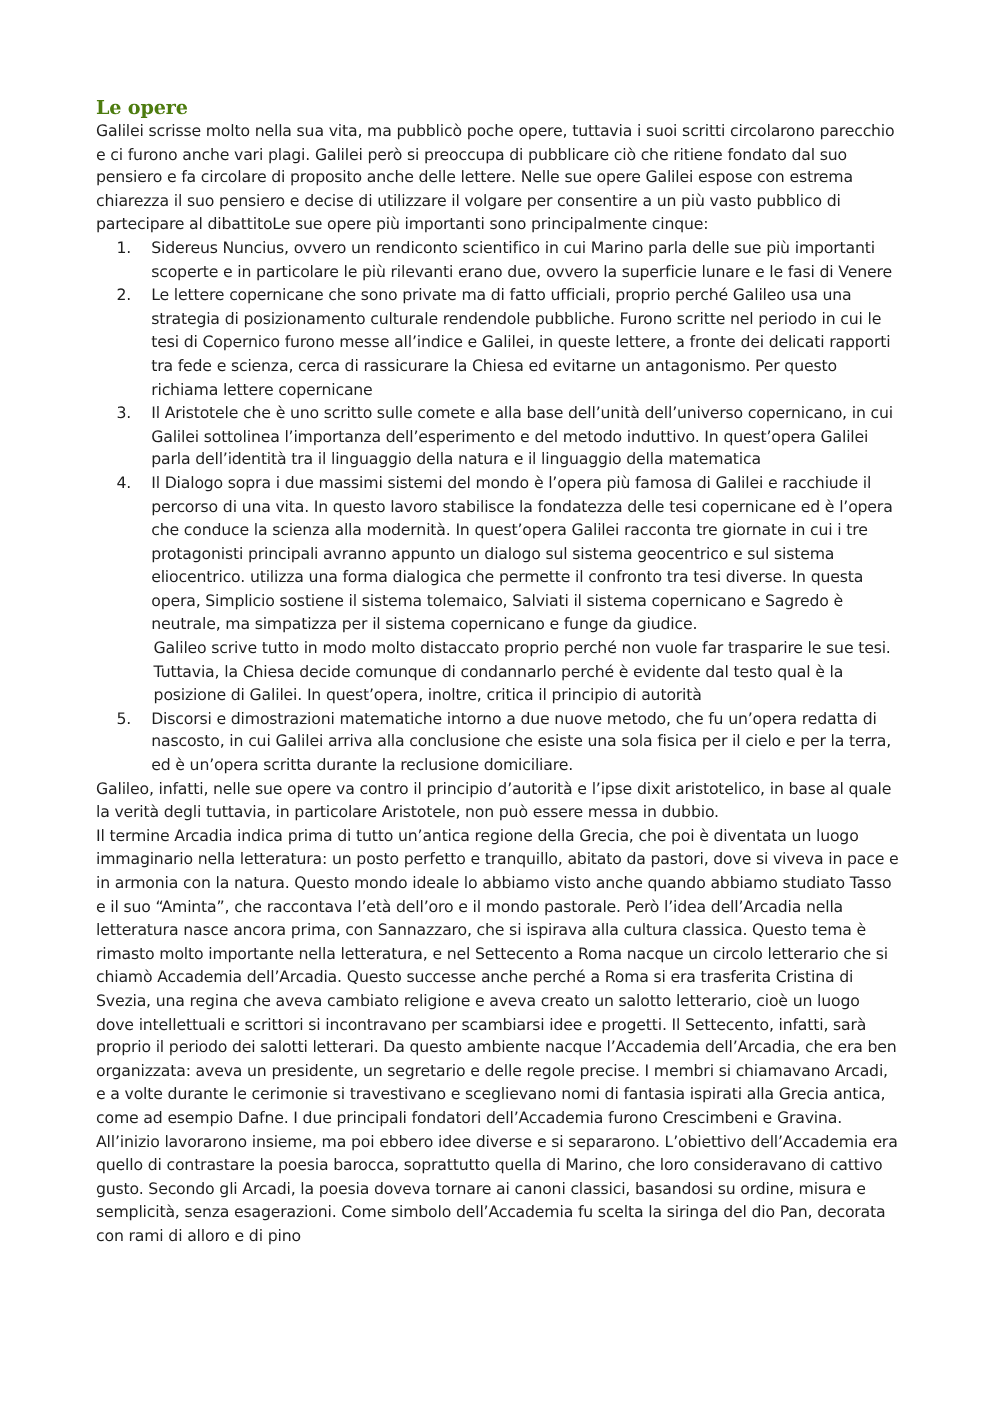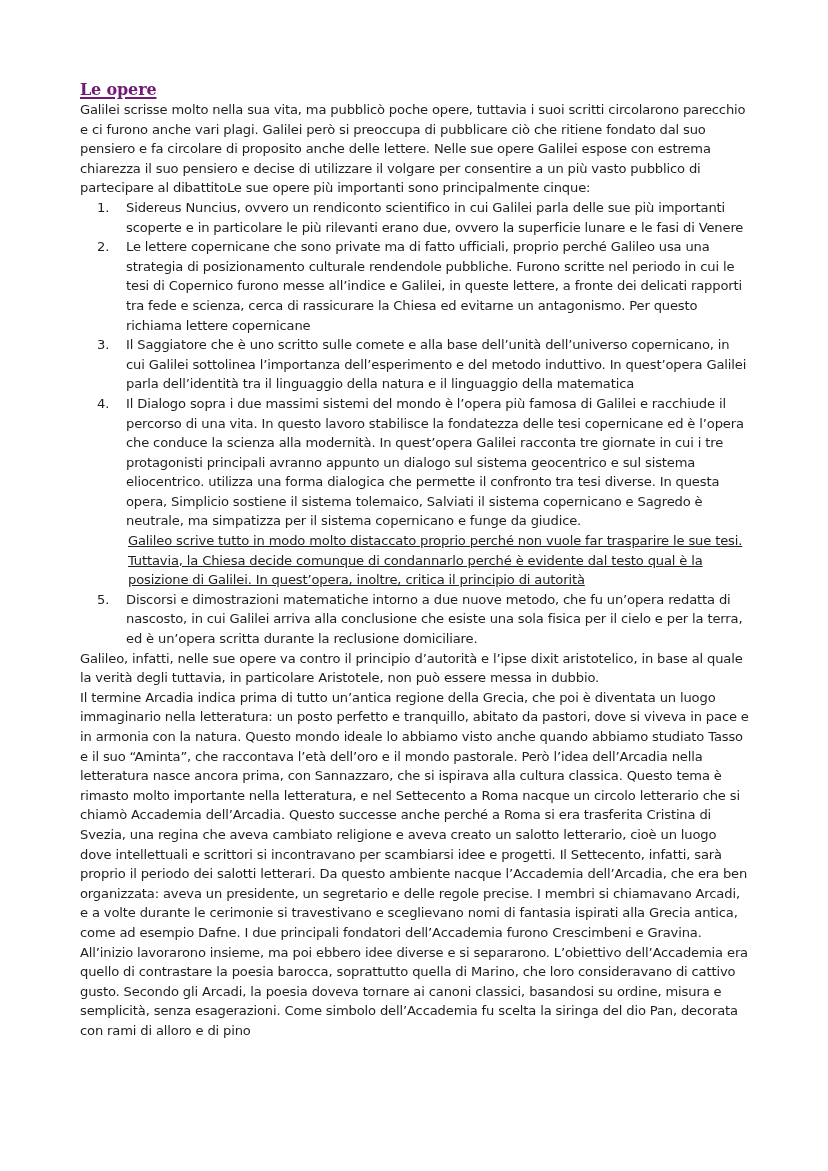--- a/index.html
+++ b/index.html
@@ -5,45 +5,45 @@
     html, body { margin: 0; padding: 0; background: #ffffff; }
     body { width: 828px; height: 1171px; overflow: hidden; position: relative; }
     .page {
       position: absolute; left: 80px; top: 80px; width: 670px;
       font-family: "DejaVu Sans", sans-serif;
       font-size: 13.1px; line-height: 19.6px; color: #1f1f1f;
       letter-spacing: -0.15px;
     }
     h2 {
       font-family: "DejaVu Serif", serif; font-weight: bold;
-      font-size: 16px; line-height: 20px; margin: 0; color: #701a75;
-      text-decoration: underline; text-underline-offset: 2px; text-decoration-thickness: 1.5px;
+      font-size: 16px; line-height: 20px; margin: 0; color: #4d7c0f;
+      text-underline-offset: 2px; text-decoration-thickness: 1.5px;
     }
     p { margin: 0; }
     ol { list-style: none; margin: 0; padding: 0; }
     li { position: relative; padding-left: 46px; }
     li .num { position: absolute; left: 17px; top: 0; }
     .title { text-decoration-color: #555; text-underline-offset: 2px; }
-    .extra { padding-left: 2px; text-decoration: underline; }
+    .extra { padding-left: 2px; }
   </style>
 </head>
 <body>
 
 <div class="page">
   <h2>Le opere</h2>
   <p>Galilei scrisse molto nella sua vita, ma pubblicò poche opere, tuttavia i suoi scritti circolarono parecchio e ci furono anche vari plagi. Galilei però si preoccupa di pubblicare ciò che ritiene fondato dal suo pensiero e fa circolare di proposito anche delle lettere. Nelle sue opere Galilei espose con estrema chiarezza il suo pensiero e decise di utilizzare il volgare per consentire a un più vasto pubblico di partecipare al dibattitoLe sue opere più importanti sono principalmente cinque:</p>
   <ol>
     <li>
-      <span class="num">1.</span><span></span><span class="title">Sidereus Nuncius</span><span>, ovvero un rendiconto scientifico in cui Galilei parla delle sue più importanti scoperte e in particolare le più rilevanti erano due, ovvero la superficie lunare e le fasi di Venere</span>
+      <span class="num">1.</span><span></span><span class="title">Sidereus Nuncius</span><span>, ovvero un rendiconto scientifico in cui Marino parla delle sue più importanti scoperte e in particolare le più rilevanti erano due, ovvero la superficie lunare e le fasi di Venere</span>
     </li>
     <li>
       <span class="num">2.</span><span></span><span class="title">Le lettere copernicane</span><span> che sono private ma di fatto ufficiali, proprio perché Galileo usa una strategia di posizionamento culturale rendendole pubbliche. Furono scritte nel periodo in cui le tesi di Copernico furono messe all’indice e Galilei, in queste lettere, a fronte dei delicati rapporti tra fede e scienza, cerca di rassicurare la Chiesa ed evitarne un antagonismo. Per questo richiama lettere copernicane</span>
     </li>
     <li>
-      <span class="num">3.</span><span>Il </span><span class="title">Saggiatore</span><span> che è uno scritto sulle comete e alla base dell’unità dell’universo copernicano, in cui Galilei sottolinea l’importanza dell’esperimento e del metodo induttivo. In quest’opera Galilei parla dell’identità tra il linguaggio della natura e il linguaggio della matematica</span>
+      <span class="num">3.</span><span>Il </span><span class="title">Aristotele</span><span> che è uno scritto sulle comete e alla base dell’unità dell’universo copernicano, in cui Galilei sottolinea l’importanza dell’esperimento e del metodo induttivo. In quest’opera Galilei parla dell’identità tra il linguaggio della natura e il linguaggio della matematica</span>
     </li>
     <li>
       <span class="num">4.</span><span></span><span class="title">Il Dialogo sopra i due massimi sistemi del mondo</span><span> è l’opera più famosa di Galilei e racchiude il percorso di una vita. In questo lavoro stabilisce la fondatezza delle tesi copernicane ed è l’opera che conduce la scienza alla modernità. In quest’opera Galilei racconta tre giornate in cui i tre protagonisti principali avranno appunto un dialogo sul sistema geocentrico e sul sistema eliocentrico. utilizza una forma dialogica che permette il confronto tra tesi diverse. In questa opera, Simplicio sostiene il sistema tolemaico, Salviati il sistema copernicano e Sagredo è neutrale, ma simpatizza per il sistema copernicano e funge da giudice.</span>
       <div class="extra">Galileo scrive tutto in modo molto distaccato proprio perché non vuole far trasparire le sue tesi. Tuttavia, la Chiesa decide comunque di condannarlo perché è evidente dal testo qual è la posizione di Galilei. In quest’opera, inoltre, critica il principio di autorità</div>
     </li>
     <li>
       <span class="num">5.</span><span></span><span class="title">Discorsi e dimostrazioni matematiche intorno a due nuove metodo</span><span>, che fu un’opera redatta di nascosto, in cui Galilei arriva alla conclusione che esiste una sola fisica per il cielo e per la terra, ed è un’opera scritta durante la reclusione domiciliare.</span>
     </li>
   </ol>
   <p>Galileo, infatti, nelle sue opere va contro il principio d’autorità e l’ipse dixit aristotelico, in base al quale la verità degli tuttavia, in particolare Aristotele, non può essere messa in dubbio.</p>

